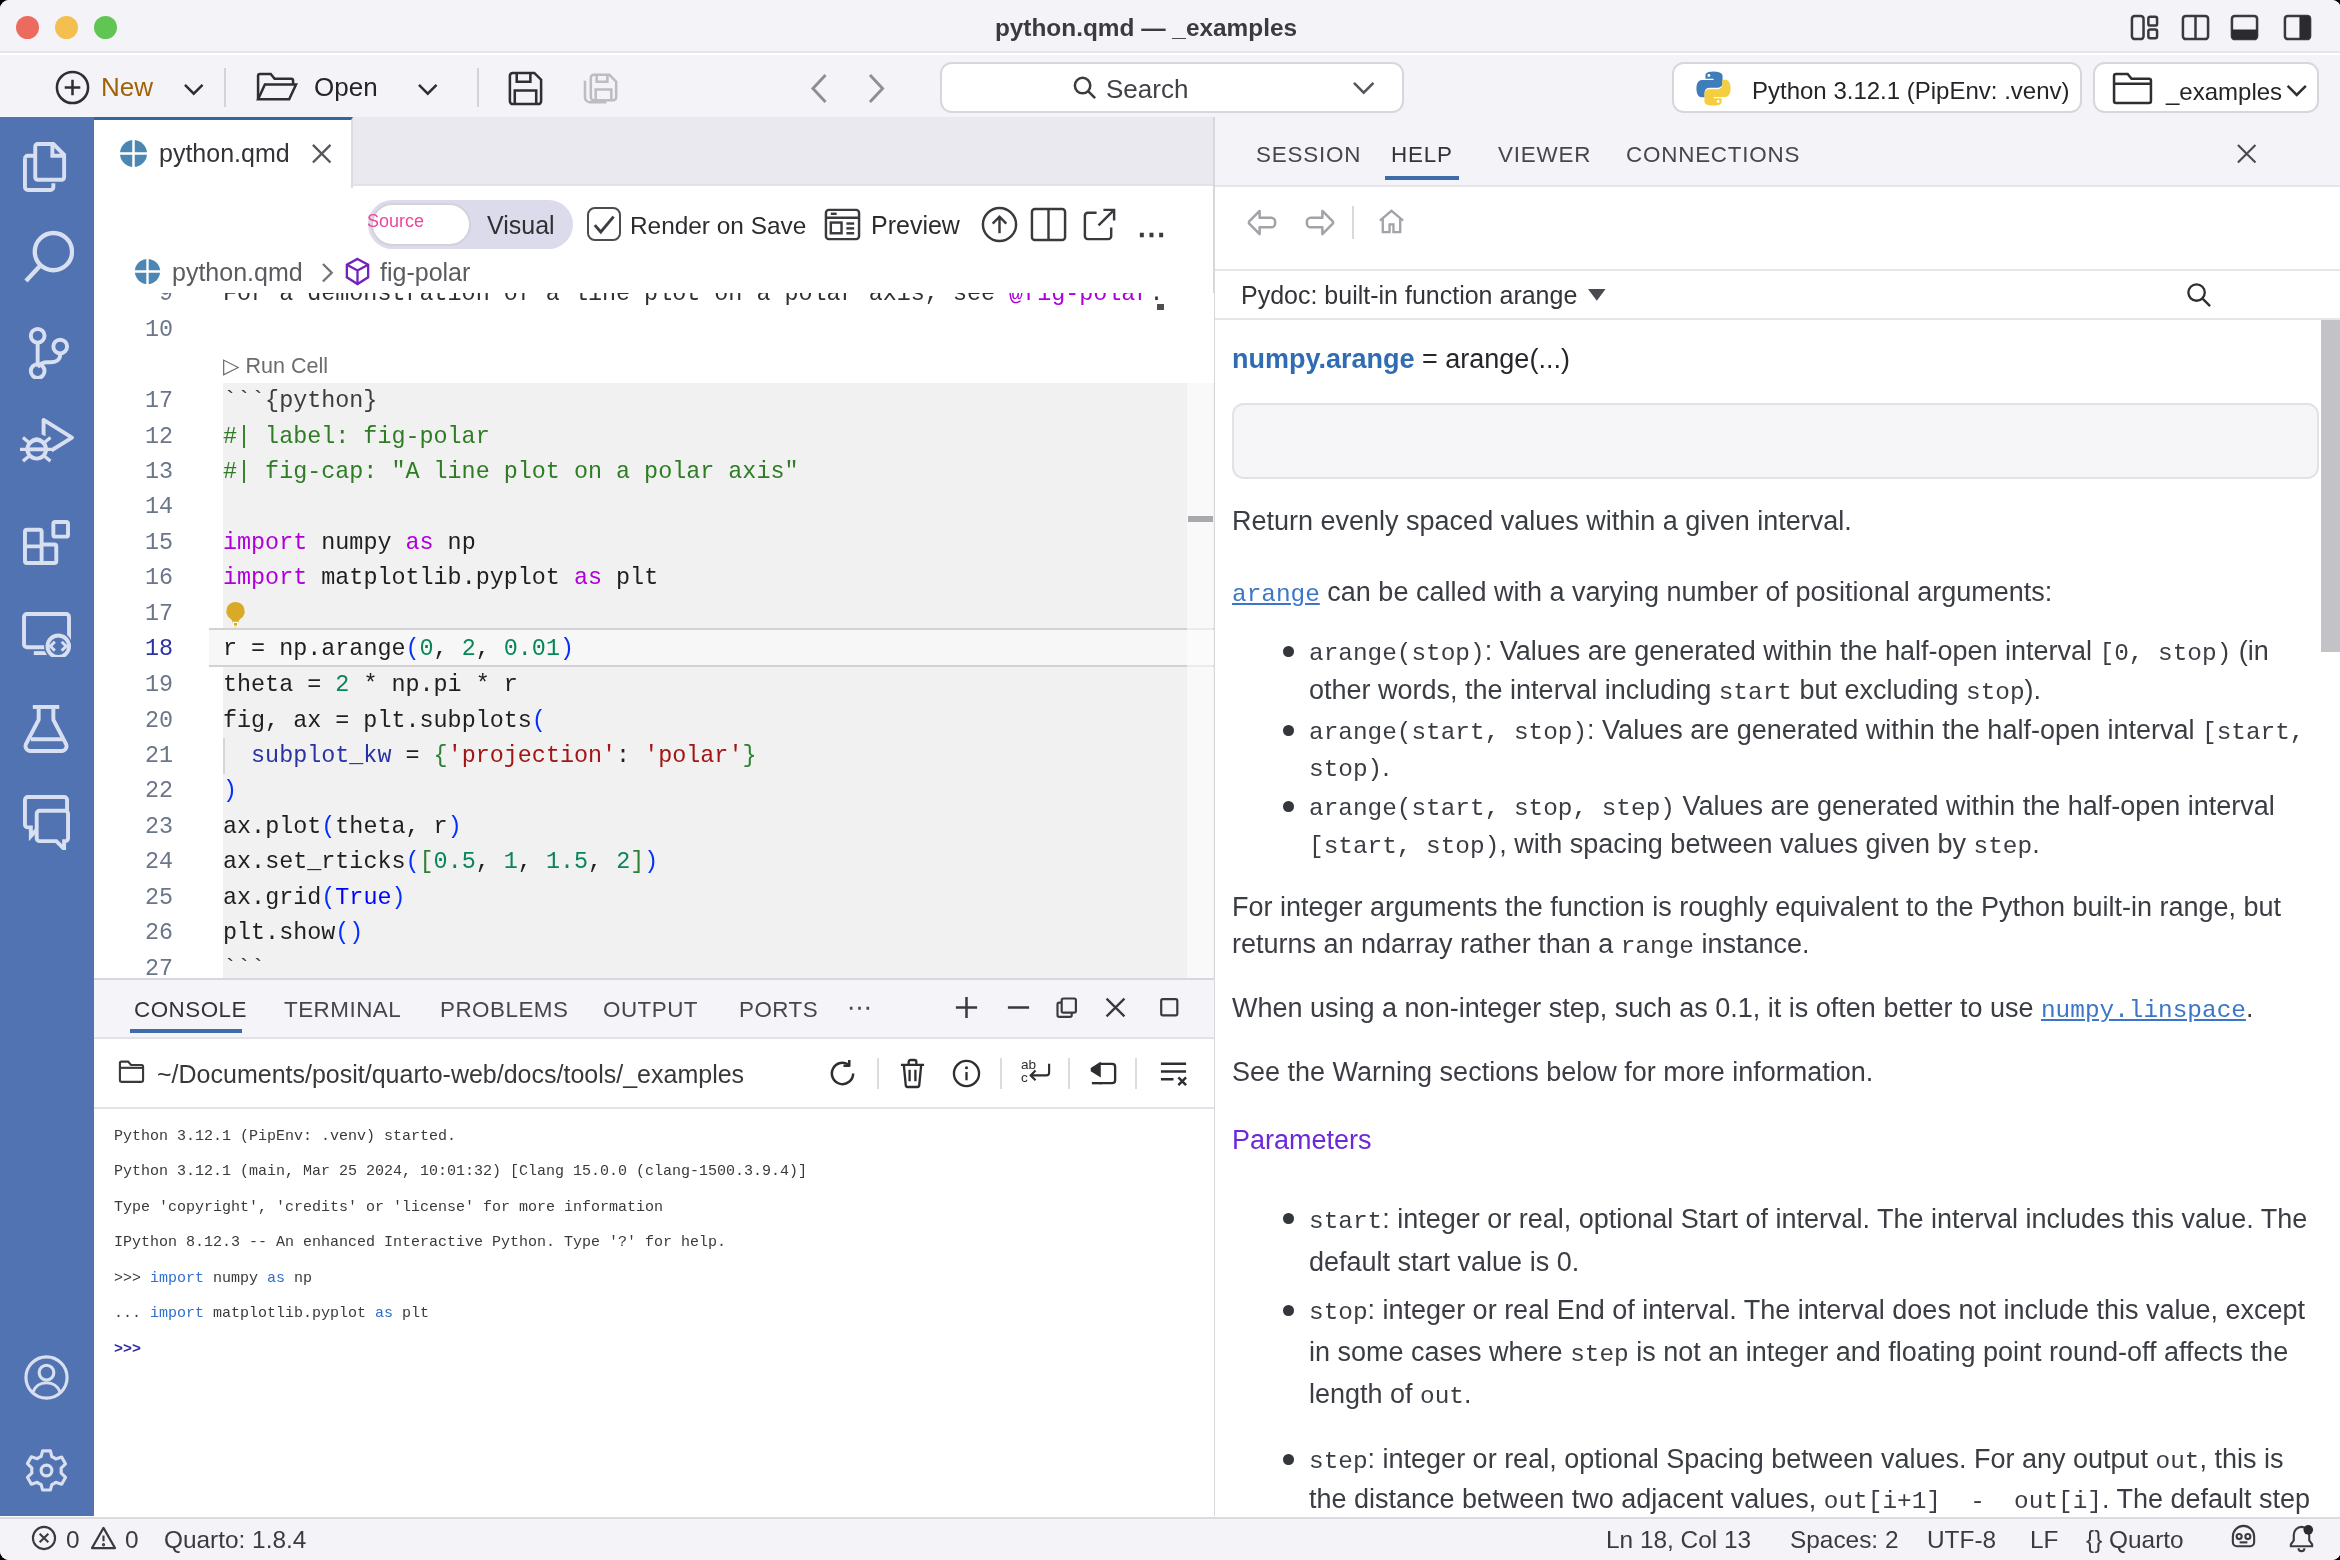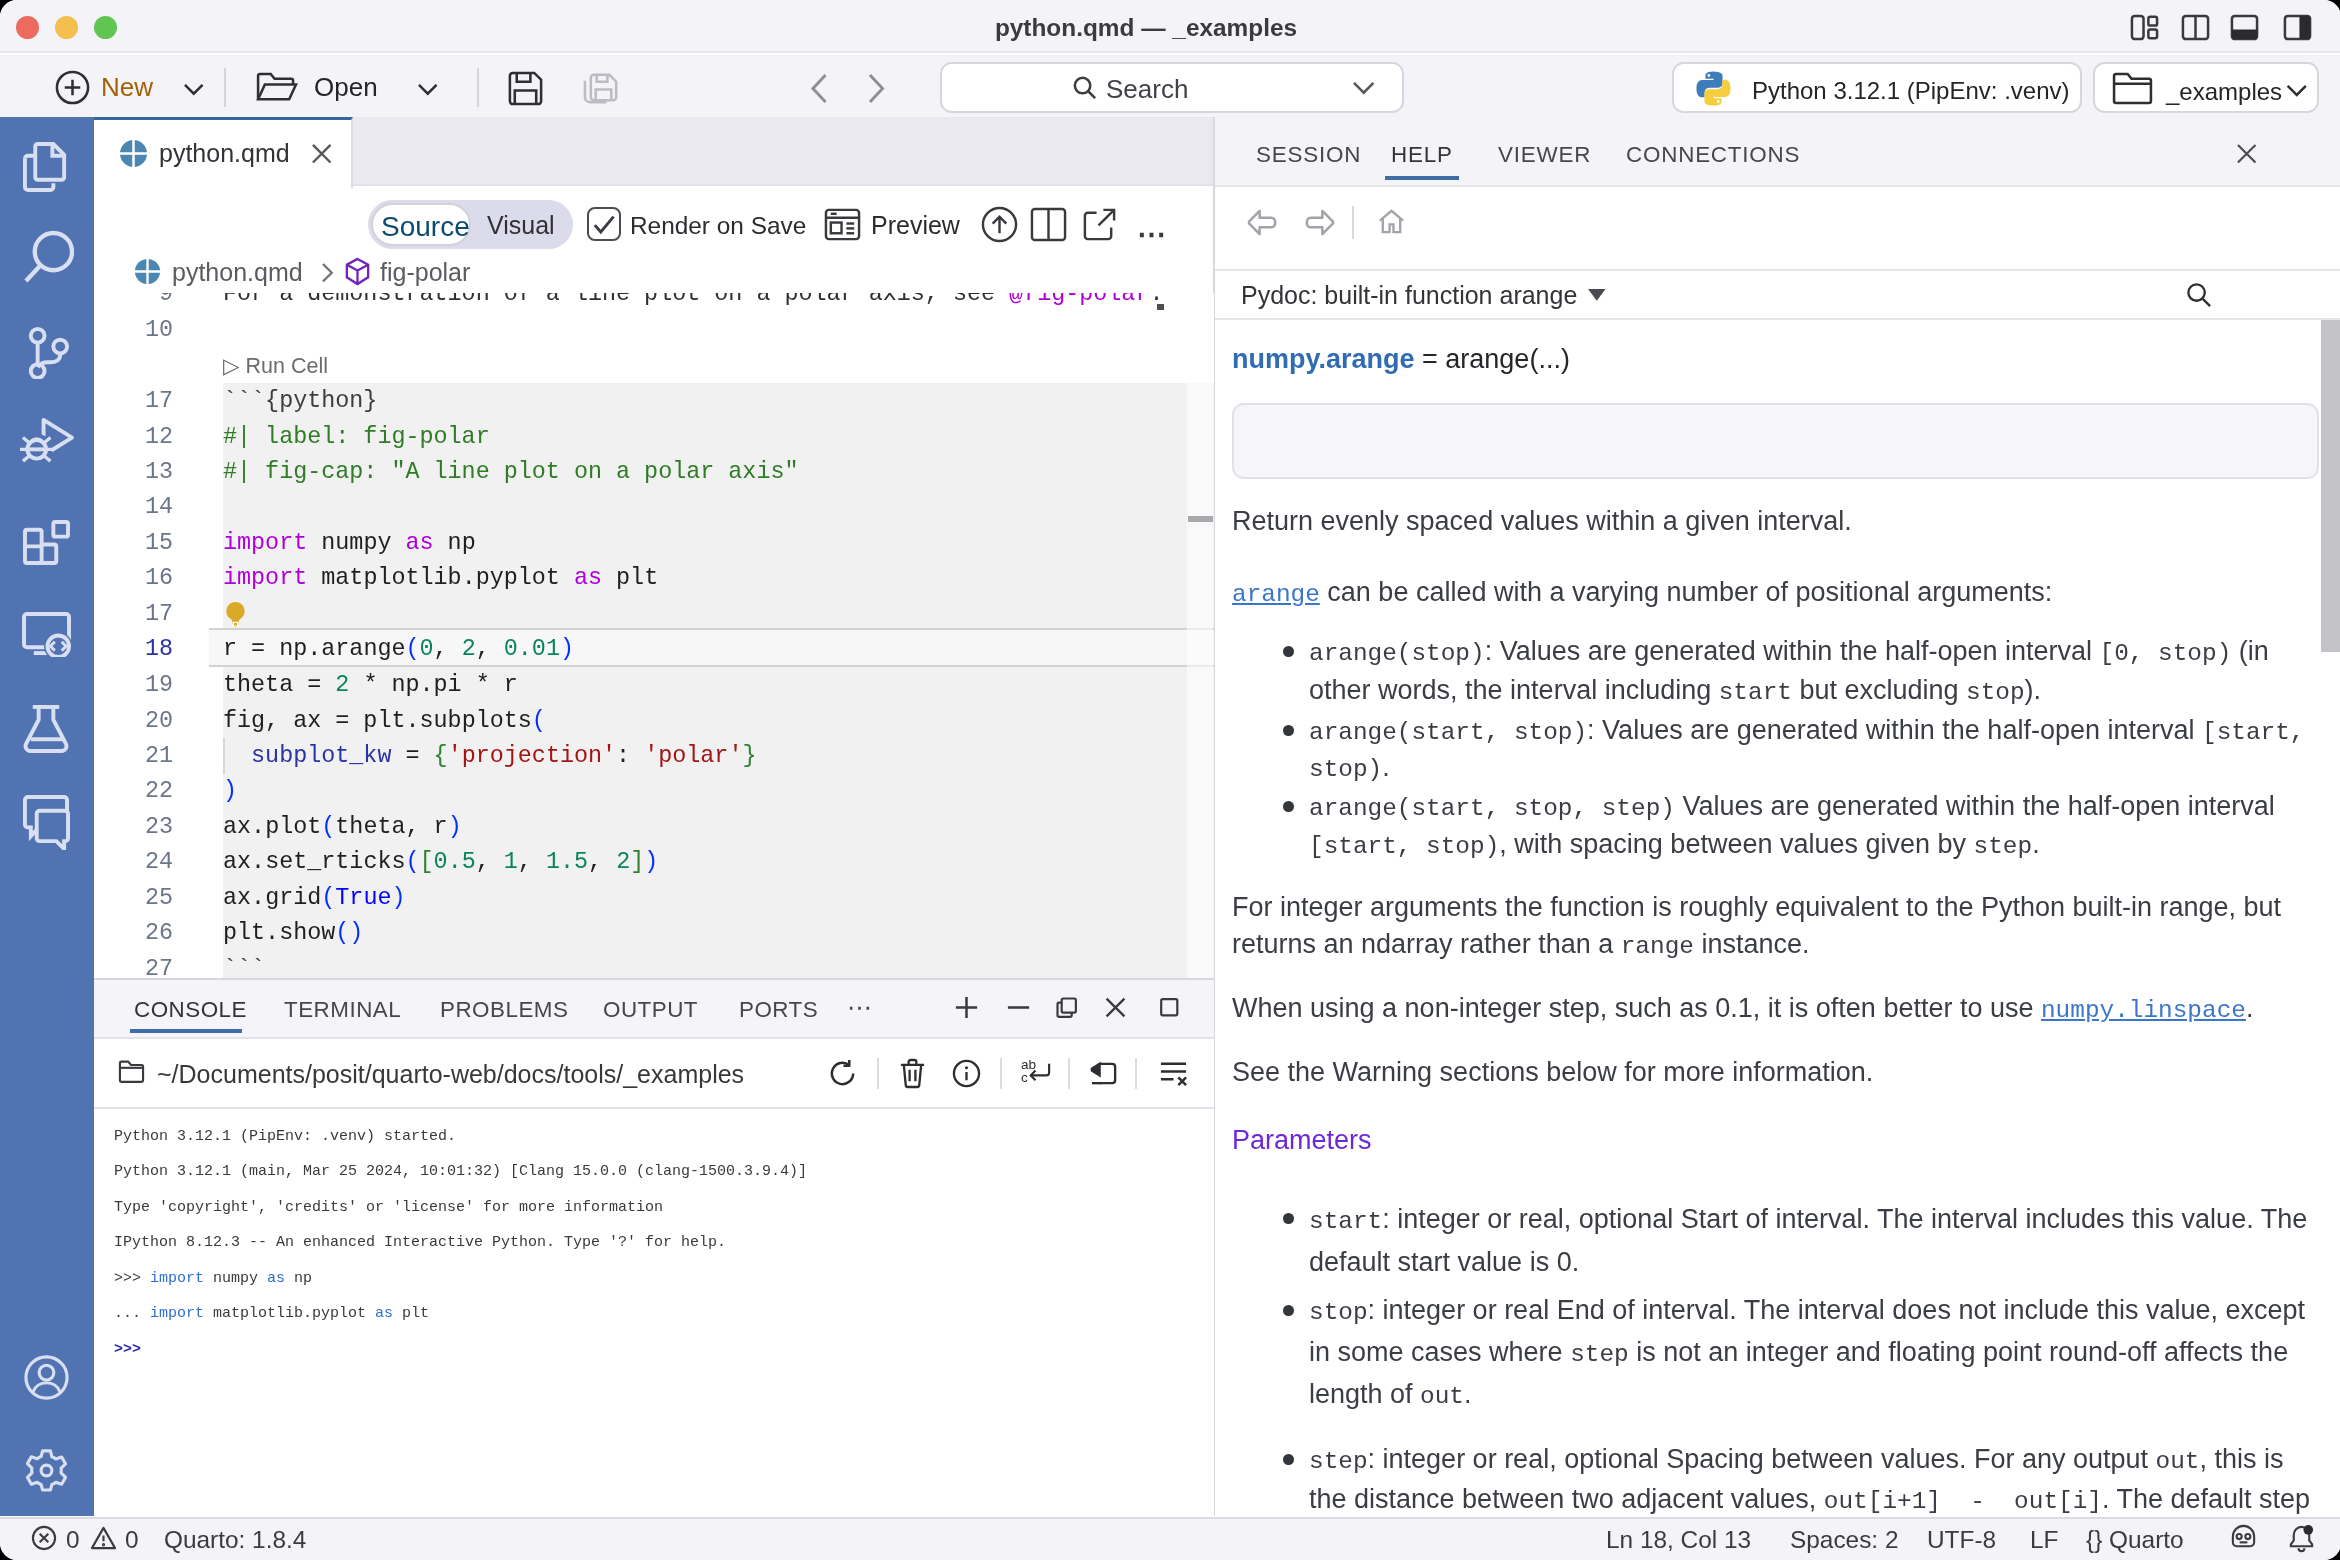--- a/index.html
+++ b/index.html
@@ -1,15 +1,15 @@
 <!DOCTYPE html>
 <html><head><meta charset="utf-8"><style>
 *{margin:0;padding:0;box-sizing:border-box}
 html,body{width:2341px;height:1560px;background:#000;font-family:"Liberation Sans",sans-serif;overflow:hidden}
-.win{position:absolute;left:0;top:0;width:2341px;height:1560px;background:#fff;border-radius:17px;overflow:hidden}
+.win{position:absolute;left:0;top:0;width:2341px;height:1560px;background:#fff;border-radius:9px;overflow:hidden}
 .a{position:absolute}
 .cl{position:absolute;left:129px;height:36px;line-height:36px;font-family:"Liberation Mono",monospace;font-size:23.4px;white-space:pre;color:#1f1f1f}
 .ln{position:absolute;left:0;width:79px;height:36px;line-height:36px;text-align:right;font-family:"Liberation Mono",monospace;font-size:23.4px;color:#6c7689}
 .co{position:absolute;left:114px;height:36px;line-height:36px;font-family:Liberation Mono, monospace;font-size:15px;white-space:pre;color:#3a3a3a}
 .hl{position:absolute;left:1232px;height:43px;line-height:43px;font-size:27px;white-space:pre;color:#3a3d43}
 .hm{font-family:"Liberation Mono",monospace;font-size:24.4px}
 .kw{color:#AF00DB}.fn{color:#1f1f1f}.nu{color:#098658}.st{color:#A31515}.b1{color:#0431FA}.b2{color:#2e8033}.tr{color:#0000FF}.cm{color:#2e7d25}
 .ck{color:#2f6fd0}
 svg{display:block}
 </style></head><body>
@@ -165,21 +165,21 @@
 <div class="a" style="left:2235px;top:142px">
       <svg width="23.4" height="23.4" viewBox="0 0 24 24">
         <path d="M3 3l18 18M21 3L3 21" stroke="#4a4a50" stroke-width="2.2"></path>
       </svg>
     </div>
 
 <div class="a" style="left:1213px;top:117px;width:2px;height:1399px;background:#d8d7dd"></div>
 
 <div class="a" style="left:368px;top:200px;width:205px;height:49px;background:#dbdbeb;border-radius:24.4px"></div>
 <div class="a" style="left:371px;top:203px;width:100px;height:43px;background:#fff;border:2px solid #d2d2da;border-radius:21.5px"></div>
-<div class="a" style="left:381px;top:211px;font-size:28px;color:#0c4a6e">Source</div>
+<div class="a" style="left:367px;top:211px;font-size:18px;color:#ec4899">Source</div>
 <div class="a" style="left:487px;top:211px;font-size:25px;color:#303034">Visual</div>
 <div class="a" style="left:587px;top:207px;width:34px;height:34px;border:2.9px solid #4c4c52;border-radius:7.8px"></div>
 <div class="a" style="left:593px;top:214px">
       <svg width="22.4" height="20.5" viewBox="0 0 26 24">
         <path d="M2 13l7 8L24 3" fill="none" stroke="#3c3c42" stroke-width="3.4"></path>
       </svg>
     </div>
 <div class="a" style="left:630px;top:212px;font-size:24.4px;color:#2c2c30">Render on Save</div>
 <div class="a" style="left:824px;top:206px">
       <svg width="37" height="37" viewBox="0 0 38 38" fill="none" stroke="#3a3a3e" stroke-width="2.5">

